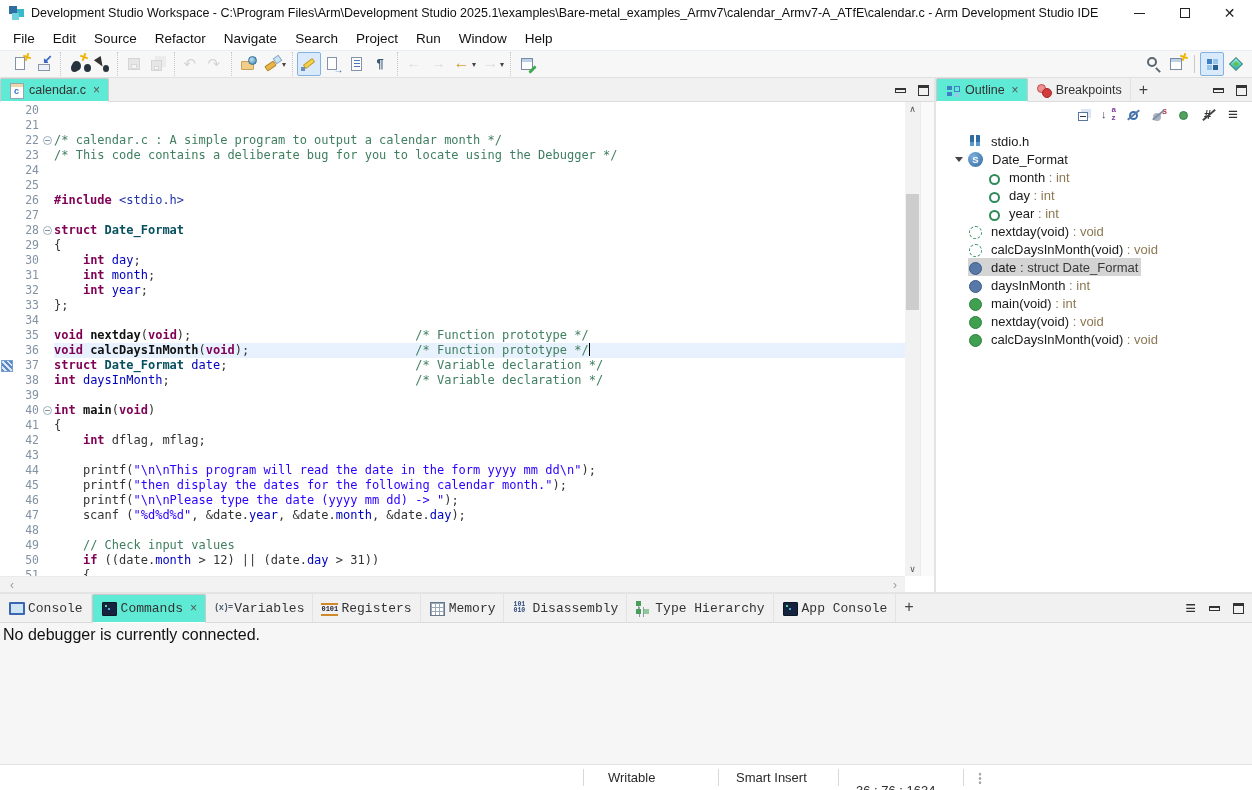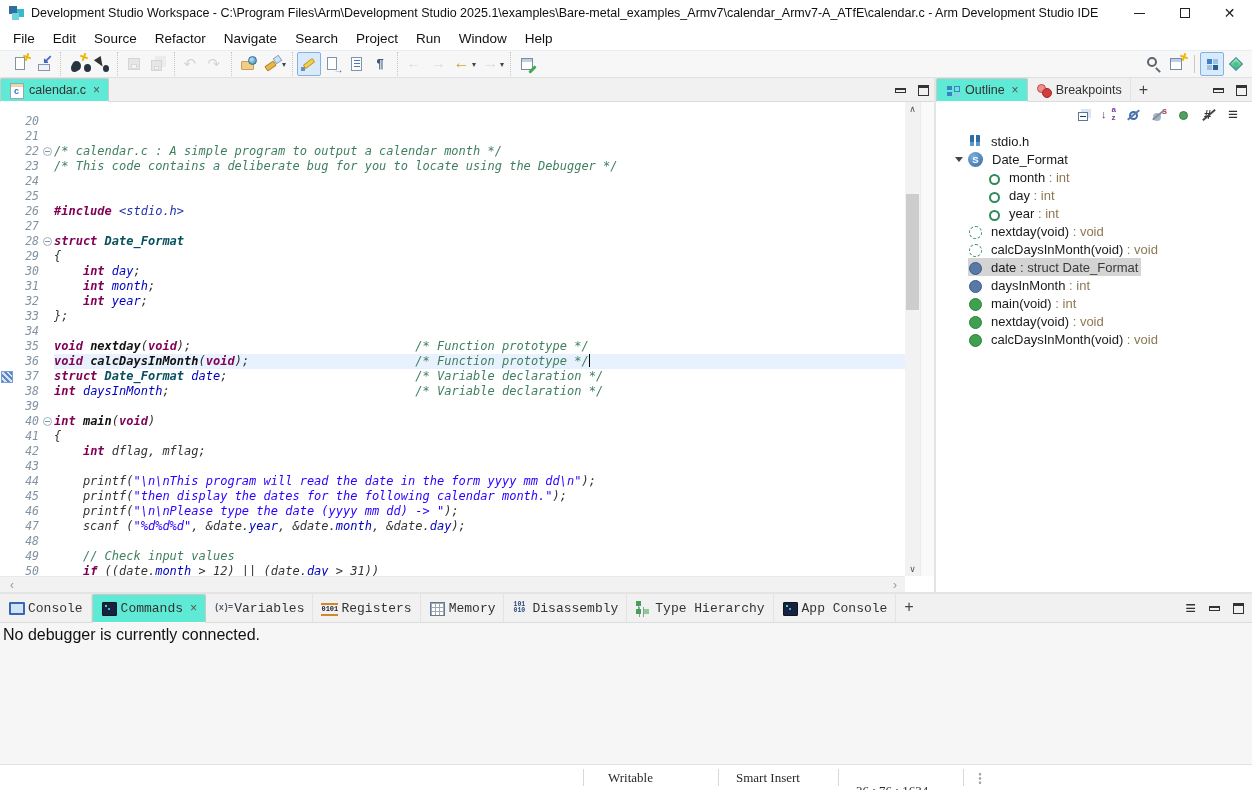--- a/index.html
+++ b/index.html
@@ -102,21 +102,21 @@
   .tab-ic-variables::before { content:"(x)="; position:absolute; left:0; top:2px; font-size:8.5px; font-weight:bold; color:#4a5868; letter-spacing:-0.5px; }
   .tab-ic-registers::before { content:"0101"; position:absolute; left:0; top:2px; font-size:7px; font-weight:bold; color:#223; line-height:9px; border-top:2px solid #d08828; border-bottom:2px solid #d08828; }
   .tab-ic-memory::before { content:""; position:absolute; left:1px; top:1px; width:13px; height:12px; border:1px solid #68788a; background-color:#fff; background-image:linear-gradient(#9aa8b8 1px, transparent 1px), linear-gradient(90deg, #9aa8b8 1px, transparent 1px); background-size:4px 4px; }
   .tab-ic-disassembly::before { content:"101\A 010"; white-space:pre; position:absolute; left:1px; top:1px; font-size:6.5px; line-height:6.5px; font-weight:bold; color:#2c4a7c; }
   .tab-ic-type-hierarchy::before { content:""; position:absolute; left:3px; top:2px; width:1px; height:10px; background:#909aa4; box-shadow:1px 4px 0 #909aa4, 5px 4px 0 #909aa4; }
   .tab-ic-type-hierarchy::after { content:""; position:absolute; left:1px; top:0; width:5px; height:5px; background:#48a058; box-shadow:0 8px 0 #48a058, 8px 8px 0 #8fc89a; }
   .tab-plus { font-size:16px; color:#444; padding:0 8px; display:flex; align-items:center; }
 
   
   .editor-body { flex:1; position:relative; overflow:hidden; background:#fff; }
-  .code-scroll { position:absolute; left:0; top:0; right:29px; bottom:16px; overflow:hidden; padding-top:12px;font-style:italic; }
+  .code-scroll { position:absolute; left:0; top:0; right:29px; bottom:16px; overflow:hidden; padding-top:1px; }
   .code-line { display:flex; height:15px; line-height:15px; font-family:"DejaVu Sans Mono",monospace; font-size:12px; white-space:pre; }
   .ann-col { width:13px; flex:none; position:relative; }
   .ann-col.marker::after { content:""; position:absolute; left:1px; top:2px; width:10px; height:10px; border:1px solid #7aa0cf; background:repeating-linear-gradient(45deg,#5b87c5 0 2px,#d8e6f8 2px 4px); }
   .lnum { width:27px; flex:none; text-align:right; color:#8292a4; font-size:11.5px; padding-right:1px; font-family:"DejaVu Sans Mono",monospace; }
   .fold-col { width:14px; flex:none; display:flex; align-items:center; justify-content:center; }
   .fold-dot { width:9px; height:9px; border:1px solid #9fb0bd; border-radius:50%; position:relative; background:#fff; }
   .fold-dot::after { content:""; position:absolute; left:1px; right:1px; top:3px; height:1px; background:#7f93a3; }
   .ltext { flex:1; color:#333; }
   .code-line.current .ltext { background:#e8f2fe; }
   .caret { display:inline-block; width:1.5px; height:13px; background:#000; vertical-align:-2px; }
@@ -180,21 +180,21 @@
 
   
   .bottom { position:absolute; top:592px; left:0; width:1252px; height:172px; background:#f6f6f6; border-top:2px solid #e4e4e4; display:flex; flex-direction:column; }
   .bottom .tabbar { height:29px; background:#f1f1f1;font-family:Liberation Mono, monospace; }
   .bottom .tab { font-size:13px; }
   .bottom-controls { position:absolute; right:8px; top:0; height:29px; display:flex; align-items:center; gap:13px; }
   .bc-menu { font-size:18px; color:#333; font-weight:bold; line-height:1; }
   .bottom-content { flex:1; background:#f6f6f6; padding:3px 3px; font-size:16px; color:#111; }
 
   
-  .statusbar { position:absolute; top:764px; left:0; width:1252px; height:26px; background:#fff; border-top:1px solid #e2e2e2; font-size:13px; color:#2a2a2a;font-family:Liberation Serif, serif; }
+  .statusbar { position:absolute; top:764px; left:0; width:1252px; height:26px; background:#fff; border-top:1px solid #e2e2e2; font-size:13px; color:#2a2a2a; }
   .sb-sep { position:absolute; top:4px; bottom:4px; width:1px; background:#d8d8d8; }
   .sb-text { position:absolute; top:5px; white-space:nowrap; }
   .sb-dots { position:absolute; top:7px; width:4px; height:13px; background:radial-gradient(circle, #a8a8a8 1.2px, transparent 1.6px); background-size:4px 4.3px; background-repeat:repeat-y; }
 </style>
 </head>
 <body>
 
 <div class="titlebar">
   <span class="app-icon"></span>
   <span class="title-text">Development Studio Workspace - C:\Program Files\Arm\Development Studio 2025.1\examples\Bare-metal_examples_Armv7\calendar_Armv7-A_ATfE\calendar.c - Arm Development Studio IDE</span>

